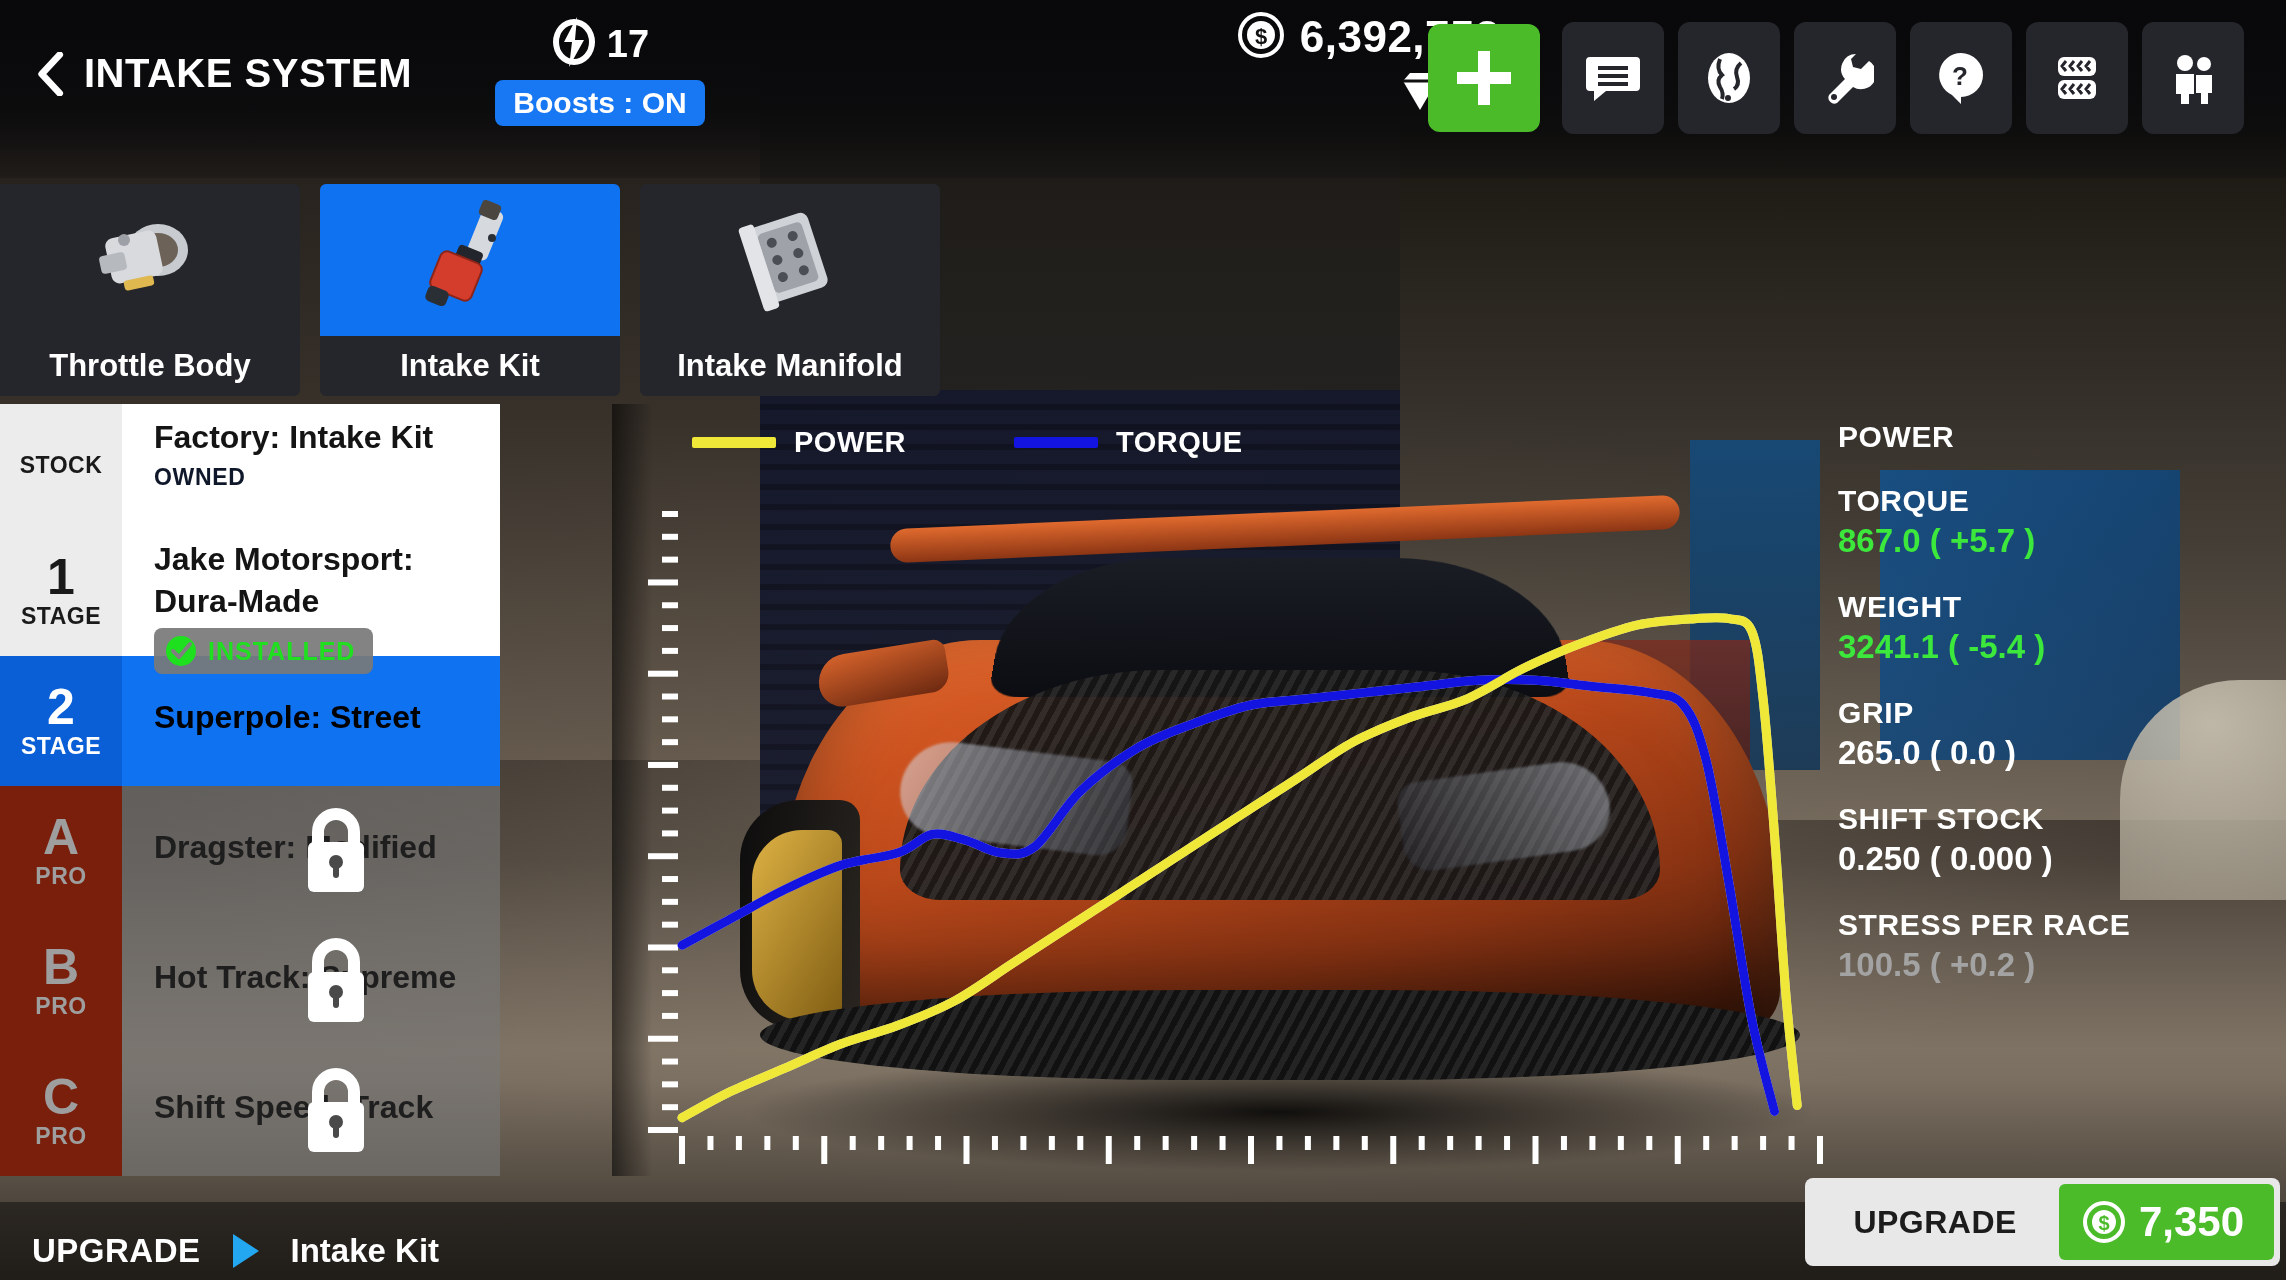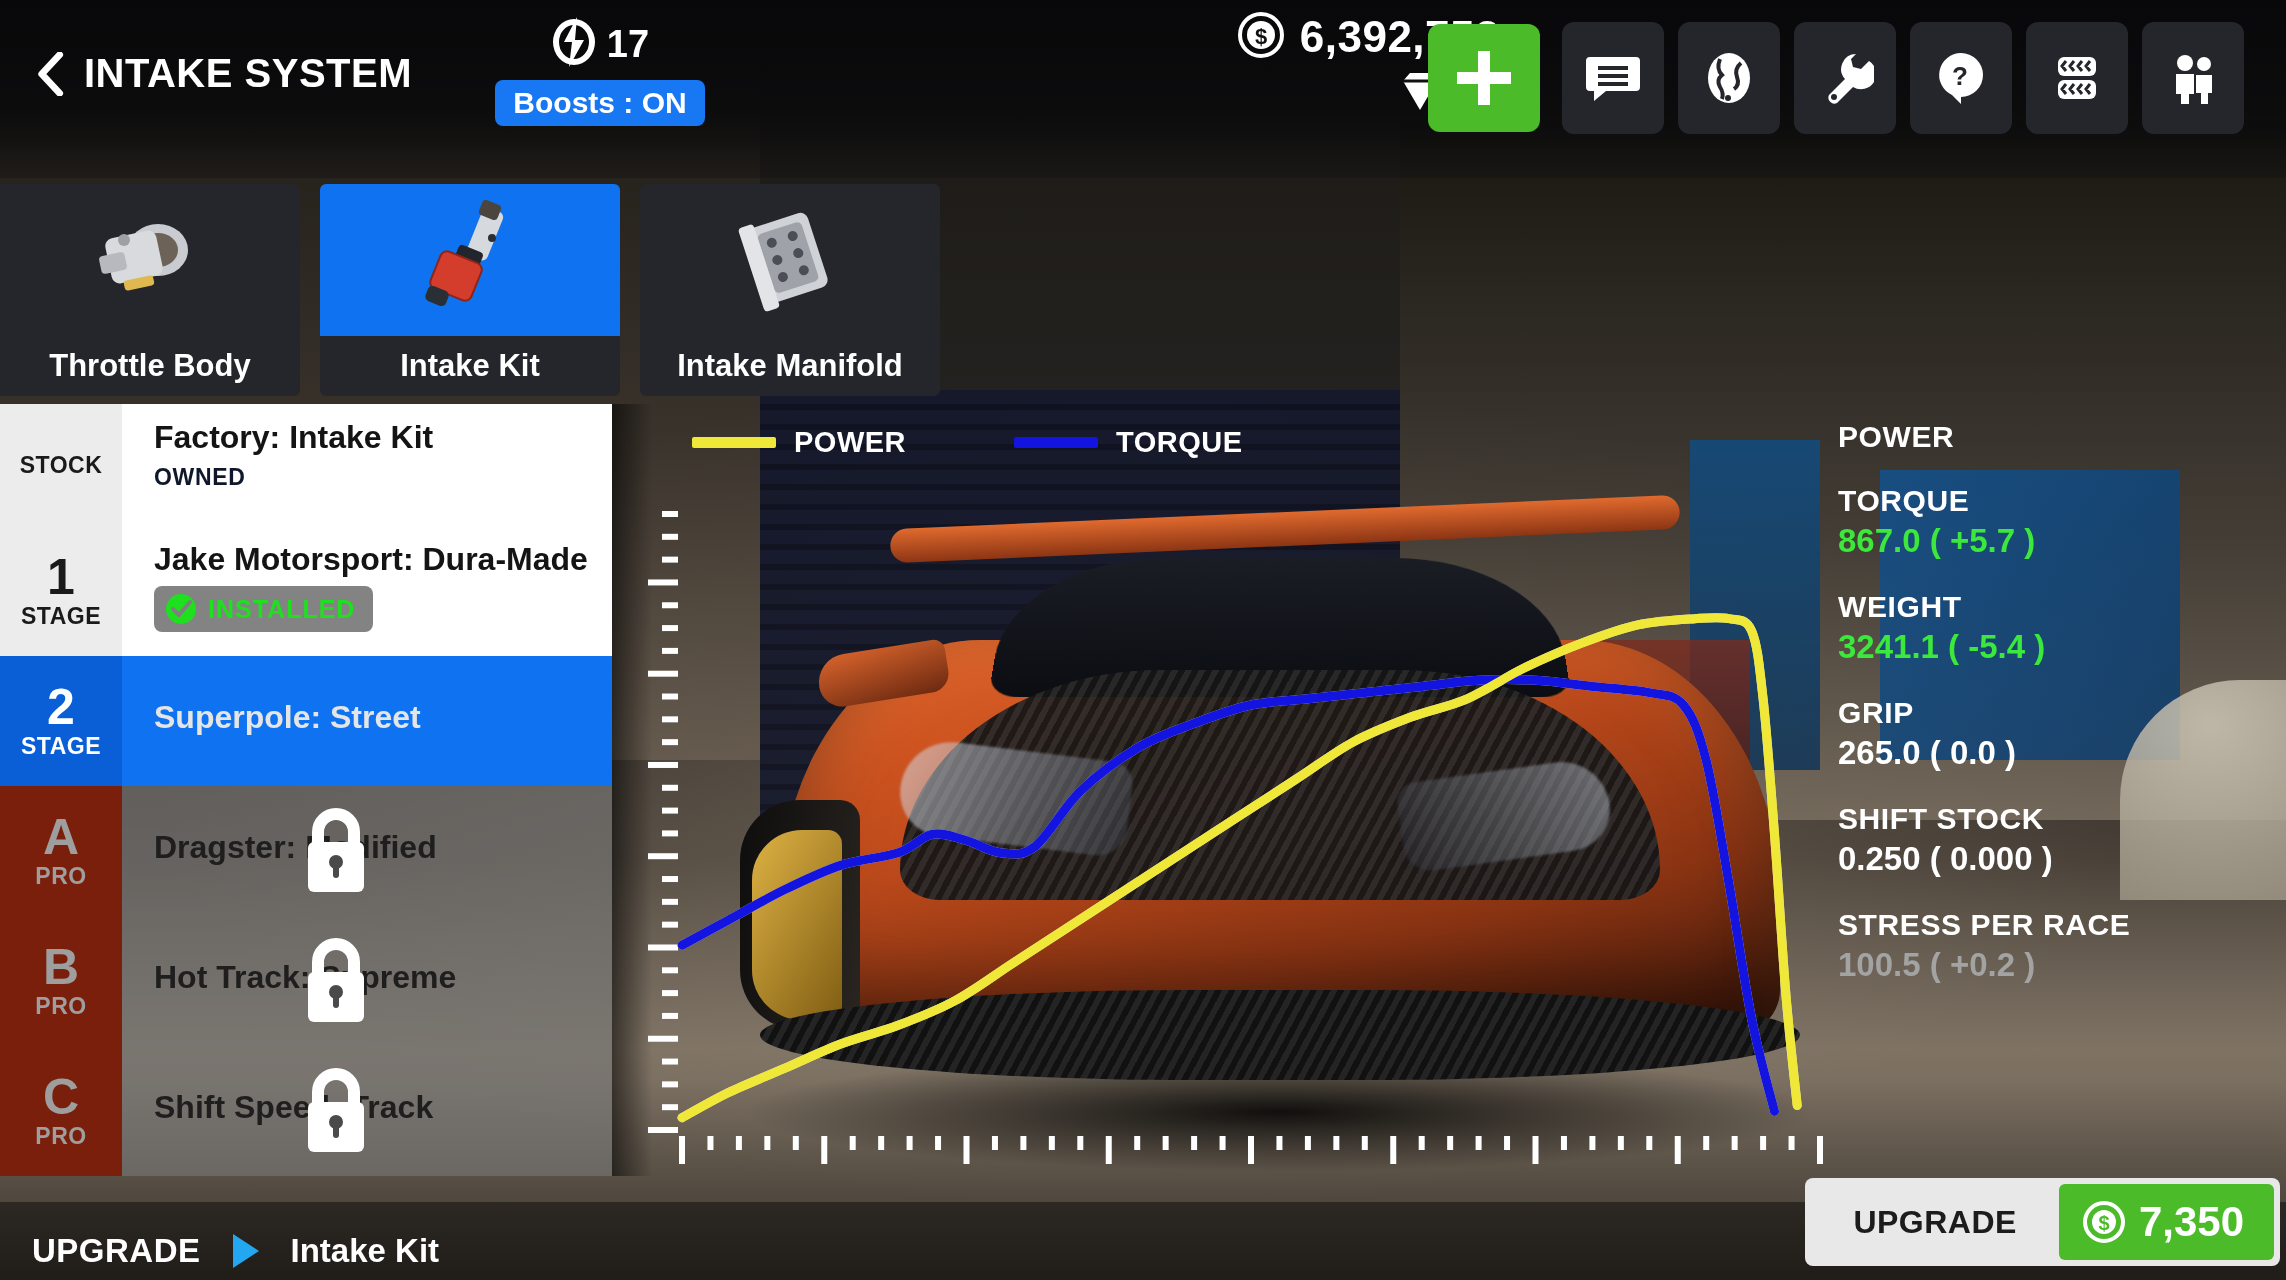--- a/index.html
+++ b/index.html
@@ -194,21 +194,21 @@
   .tab-thumb {
     width: 100%; height: 152px; display:flex; align-items:center; justify-content:center;
   }
   .tab.active .tab-thumb { background: #0F72F0; }
   .tab-label {
     font-size: 31px; font-weight: 700; color:#fff; line-height: 60px;
   }
   .part-svg { width: 140px; height: 120px; }
 
   
-  .parts { position:absolute; left:0; top:404px; width: 612px; }
+  .parts { position:absolute; left:0; top:404px; width: 500px; }
   .part-row { display:flex; height: 130px; align-items:stretch; }
   .part-row.stock { height: 122px; }
   .badge {
     width: 122px; flex: 0 0 122px;
     display:flex; flex-direction:column; align-items:center; justify-content:center;
   }
   .badge-num { font-size: 50px; font-weight: 700; line-height: 48px; }
   .badge-sub { font-size: 23px; font-weight: 700; letter-spacing: .5px; margin-top: 2px; }
   .badge-stockonly { font-size: 23px; font-weight: 700; letter-spacing: .5px; }
   .part-main { flex: 1; padding: 12px 0 0 32px; position: relative; }
@@ -216,21 +216,21 @@
   .part-sub { font-size: 23px; font-weight: 700; letter-spacing: .7px; margin-top: 6px; }
 
   .row-light { background:#fff; }
   .row-light .badge { background:#ececec; }
   .row-light .part-title { color:#141414; }
   .row-light .part-sub { color:#0f172a; }
   .row-light .badge-num, .row-light .badge-sub, .row-light .badge-stockonly { color:#1a1a1a; }
 
   .row-sel { background:#0F72F0; }
   .row-sel .badge { background:#0A5FD6; }
-  .row-sel .part-title { color:#e5e5e5; }
+  .row-sel .part-title { color:#000000; }
   .row-sel .badge-num, .row-sel .badge-sub { color:#fff; }
 
   .row-locked { background: rgba(120,120,120,0.62); }
   .row-locked .badge { background:#7A1F0C; }
   .row-locked .part-title { color:#1e1e1e; }
   .row-locked .badge-num, .row-locked .badge-sub { color:#9e9e9e; }
 
   .installed-badge {
     display:inline-flex; align-items:center; gap: 10px;
     background: rgba(120,120,120,0.92); border-radius: 8px;

